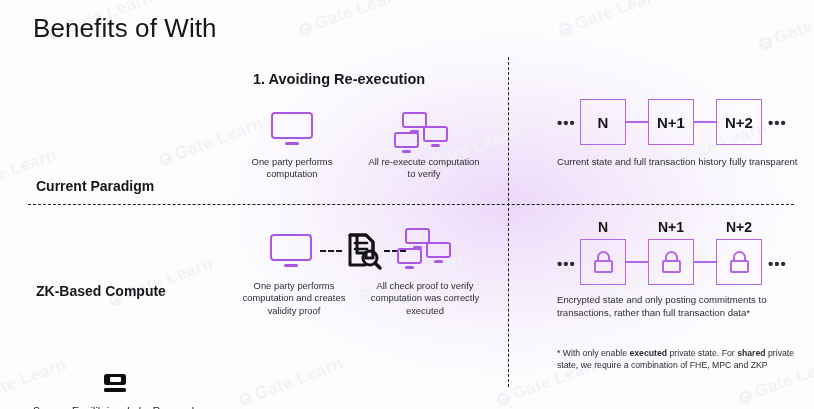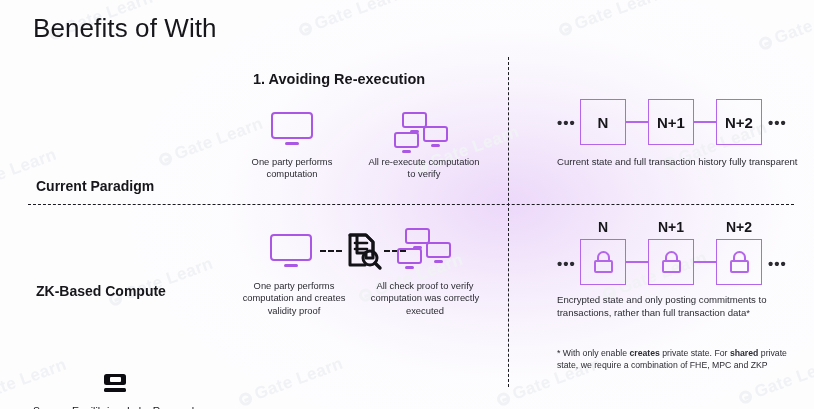--- a/index.html
+++ b/index.html
@@ -379,21 +379,21 @@
     <span class="lock" style="position:relative;">
       <span class="shackle" style="display:block;"></span>
       <span class="body" style="display:block;"></span>
     </span>
   </div>
   <div class="ellipsis" style="left:768px;top:256px;">•••</div>
 
   <div class="desc" style="left:557px;top:293px;width:248px;">Encrypted state and only posting commitments to transactions, rather than full transaction data*</div>
 
   
-  <div class="footnote" style="left:557px;top:348px;width:245px;"><span>* With only enable </span><b>creates</b><span> private state. For </span><b>shared</b><span> private state, we require a combination of FHE, MPC and ZKP</span></div>
+  <div class="footnote" style="left:557px;top:348px;width:245px;"><span>* With only enable </span><b>executed</b><span> private state. For </span><b>shared</b><span> private state, we require a combination of FHE, MPC and ZKP</span></div>
 
   
   <div class="src-row">
     <span class="src-logo">
       <span class="top">
           <i></i>
         </span>
       <span class="bot"></span>
     </span>
     <span class="src-text">Source: Equilibrium Labs Research</span>

